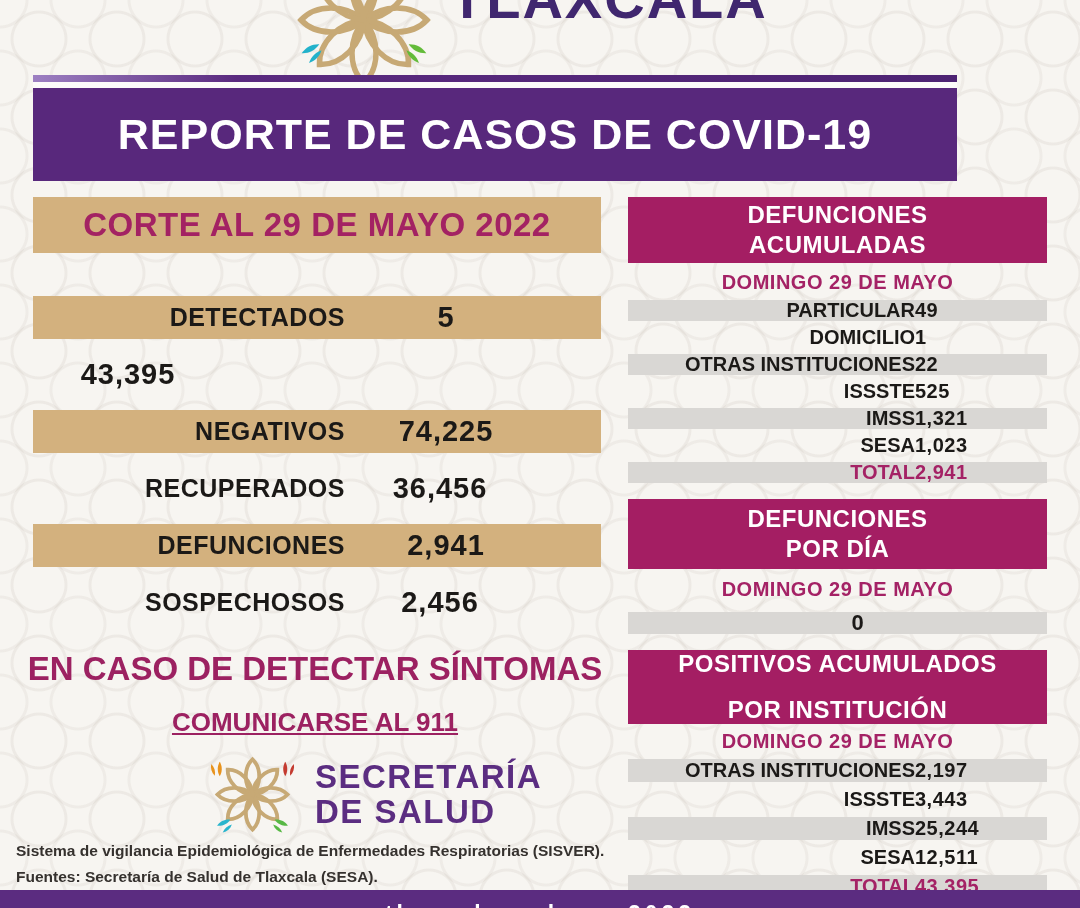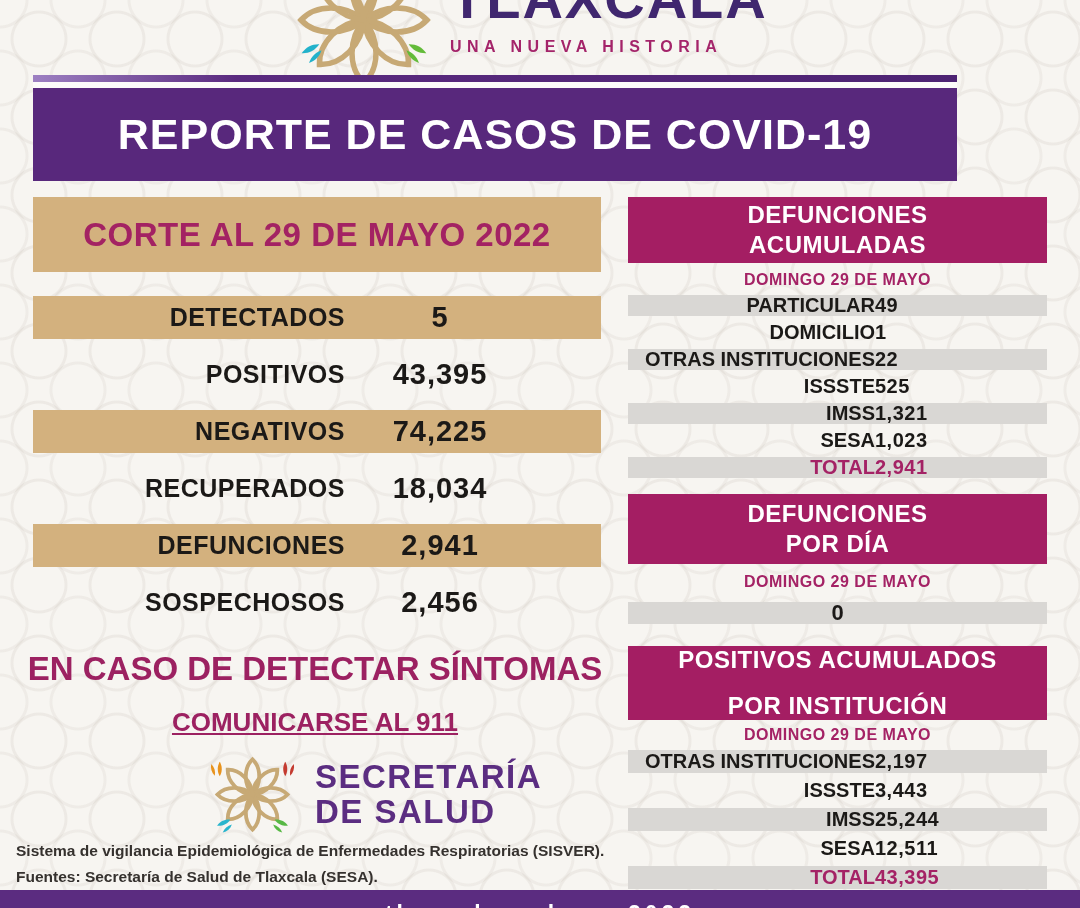--- a/index.html
+++ b/index.html
@@ -21,47 +21,47 @@
   .brand-title-clip{height:29px;overflow:hidden;}
   .brand-title{font-size:56px;line-height:1;font-weight:bold;color:#40276f;letter-spacing:2px;margin-top:-29px;white-space:nowrap;}
   .brand-tagline{font-size:16px;font-weight:bold;color:#a4246a;letter-spacing:5.5px;margin-top:9px;white-space:nowrap;}
   
   .banner{position:absolute;left:33px;top:75px;width:924px;}
   .banner-cap{height:7px;background:linear-gradient(90deg,#9d80c2 0%,#5a2a7f 22%,#4d2373 100%);}
   .banner-keyline{height:6px;background:#fcfbfa;}
   .banner-body{height:93px;background:#58287c;display:flex;align-items:center;justify-content:center;}
   .banner-title{color:#ffffff;font-size:43px;font-weight:bold;letter-spacing:1px;white-space:nowrap;}
   
-  .corte-header{position:absolute;left:33px;top:197px;width:568px;height:75px;background:#d3b17e;
+  .corte-header{position:absolute;left:33px;top:197px;width:568px;height:56px;background:#d3b17e;
     display:flex;align-items:center;justify-content:center;}
   .corte-title{color:#a32263;font-size:33px;font-weight:bold;letter-spacing:0.5px;white-space:nowrap;}
   .stats{position:absolute;left:33px;top:289px;width:568px;}
   .srow{height:57px;display:flex;align-items:center;}
-  .srow.tan{background:linear-gradient(to bottom, rgba(0,0,0,0) 7px, #d3b17e 7px, #d3b17e calc(100% - 7px), rgba(0,0,0,0) calc(100% - 7px));}
+  .srow.tan{background:linear-gradient(to bottom, rgba(0,0,0,0) 7px, #d3b17e 7px, #d3b17e calc(100% - 7px), rgba(0,0,0,0) calc(100% - 7px));gap:6px;}
   .slabel{flex:0 0 312px;text-align:right;font-size:25px;font-weight:bold;color:#1b1917;letter-spacing:0.5px;}
   .sval{flex:0 0 190px;text-align:center;font-size:29px;font-weight:bold;color:#1b1917;letter-spacing:1px;}
   .symptoms{position:absolute;left:15px;top:650px;width:600px;text-align:center;color:#9c2161;}
   .symptoms-l1{font-size:33px;font-weight:bold;white-space:nowrap;}
   .symptoms-l2{font-size:26px;font-weight:bold;margin-top:19px;white-space:nowrap;text-decoration:underline;}
   .ministry{position:absolute;left:204px;top:746px;display:flex;align-items:flex-start;}
   .ministry-text{margin-left:14px;padding-top:14px;color:#5b2d81;font-weight:bold;font-size:33px;line-height:1.06;letter-spacing:1.5px;}
   .sources{position:absolute;left:16px;top:838px;width:620px;font-size:15.5px;font-weight:bold;color:#35312e;line-height:1.7;}
   
   .rightcol{position:absolute;left:628px;top:197px;width:419px;}
   .mhead{background:#a41e63;color:#fff;text-align:center;font-weight:bold;font-size:24px;line-height:1.25;
     display:flex;flex-direction:column;justify-content:center;letter-spacing:0.5px;}
   .mhead.h1{height:66px;}
   .mhead.h2{height:70px;margin-top:13px;}
-  .mhead.h3{height:74px;margin-top:19px;gap:16px;}
-  .mdate{text-align:center;color:#a42265;font-size:16px;font-weight:bold;letter-spacing:0.5px;}
+  .mhead.h3{height:74px;margin-top:13px;gap:16px;}
+  .mdate{text-align:center;color:#a42265;font-size:20px;font-weight:bold;letter-spacing:0.5px;}
   .mdate.d1{margin-top:8px;}
   .mdate.d2{margin-top:9px;}
   .mdate.d3{margin-top:6px;}
   .mtable{margin-top:3px;}
-  .trow{height:27px;display:flex;align-items:center;}
+  .trow{height:27px;display:flex;align-items:center;padding-left:40px;}
   .trow.tall{height:29px;}
   .trow.gray{background:linear-gradient(to bottom, rgba(0,0,0,0) 3px, #d9d7d4 3px, #d9d7d4 calc(100% - 3px), rgba(0,0,0,0) calc(100% - 3px));}
   .tlabel{flex:0 0 247px;text-align:right;font-size:20px;font-weight:bold;color:#1b1917;}
   .tval{flex:0 0 122px;font-size:20px;font-weight:bold;color:#1b1917;letter-spacing:0.5px;}
   .trow.total .tlabel,.trow.total .tval{color:#a42265;}
   .zero-row{margin-top:8px;height:28px;}
   .zero-row .tzero{flex:1;text-align:center;font-size:22px;font-weight:bold;color:#1b1917;}
   
   .bottom-bar{position:absolute;left:0;top:890px;width:1080px;height:18px;background:#5b2c80;overflow:hidden;text-align:center;}
   .bottom-bar-text{display:inline-block;margin-top:11px;color:#ffffff;font-size:23px;font-weight:bold;letter-spacing:4px;white-space:nowrap;}
@@ -91,21 +91,20 @@
         <g fill="#63bb39" transform="translate(134,96) rotate(-18) scale(-1,1)">
           <path d="M14,0 C7,2 2,7 0,14 C7,12 12,7 14,0 Z"></path>
           <path d="M18,5 C13,9 10,14 10,21 C15,17 18,12 18,5 Z"></path>
         </g>
       </svg>
     </div>
     <div class="brand-text">
       <div class="brand-title-clip">
         <div class="brand-title">TLAXCALA</div>
       </div>
-      <div class="brand-tagline">UNA NUEVA HISTORIA</div>
     </div>
   </div>
 
   <div class="banner">
     <div class="banner-cap"></div>
     <div class="banner-keyline"></div>
     <div class="banner-body">
       <span class="banner-title">REPORTE DE CASOS DE COVID-19</span>
     </div>
   </div>
@@ -113,30 +112,29 @@
   <div class="corte-header">
     <span class="corte-title">CORTE AL 29 DE MAYO 2022</span>
   </div>
 
   <div class="stats">
     <div class="srow tan">
       <span class="slabel">DETECTADOS</span>
       <span class="sval">5</span>
     </div>
     <div class="srow">
-      <span class="slabel">POSITIVOS</span>
       <span class="sval">43,395</span>
     </div>
     <div class="srow tan">
       <span class="slabel">NEGATIVOS</span>
       <span class="sval">74,225</span>
     </div>
     <div class="srow">
       <span class="slabel">RECUPERADOS</span>
-      <span class="sval">18,034</span>
+      <span class="sval">36,456</span>
     </div>
     <div class="srow tan">
       <span class="slabel">DEFUNCIONES</span>
       <span class="sval">2,941</span>
     </div>
     <div class="srow">
       <span class="slabel">SOSPECHOSOS</span>
       <span class="sval">2,456</span>
     </div>
   </div>

